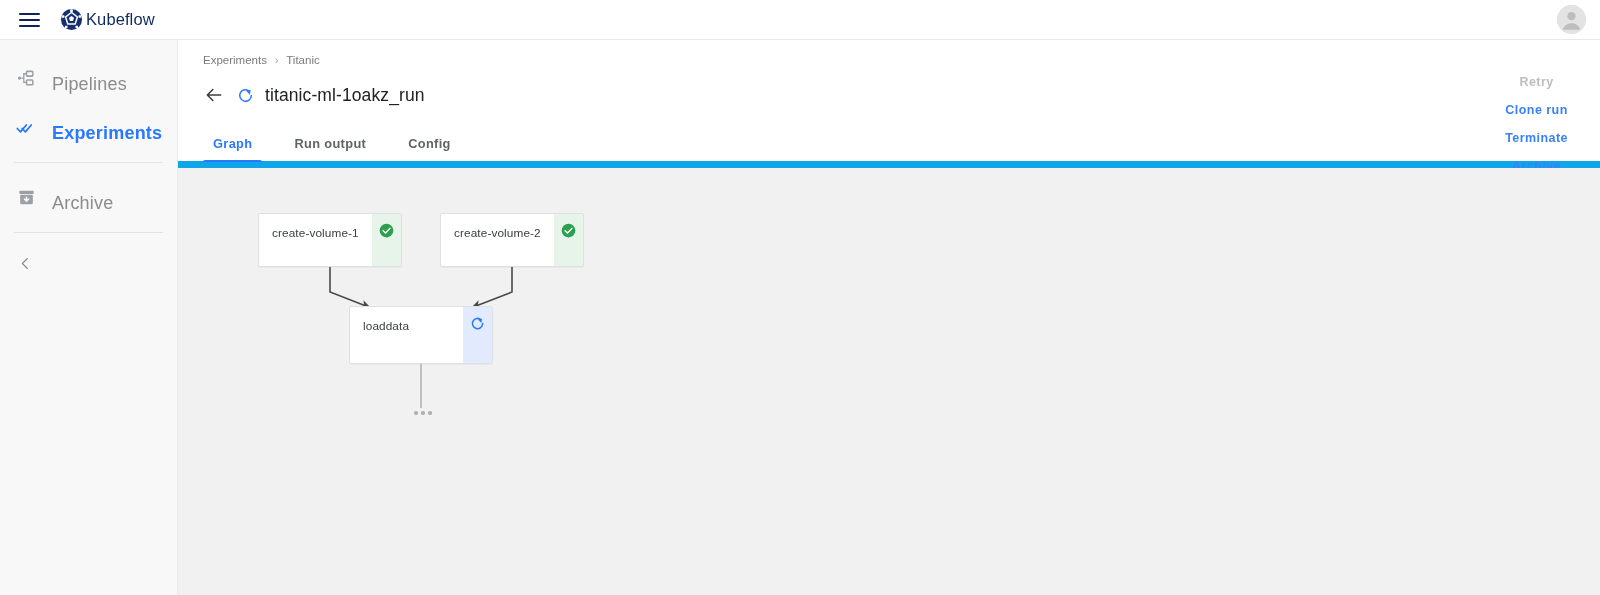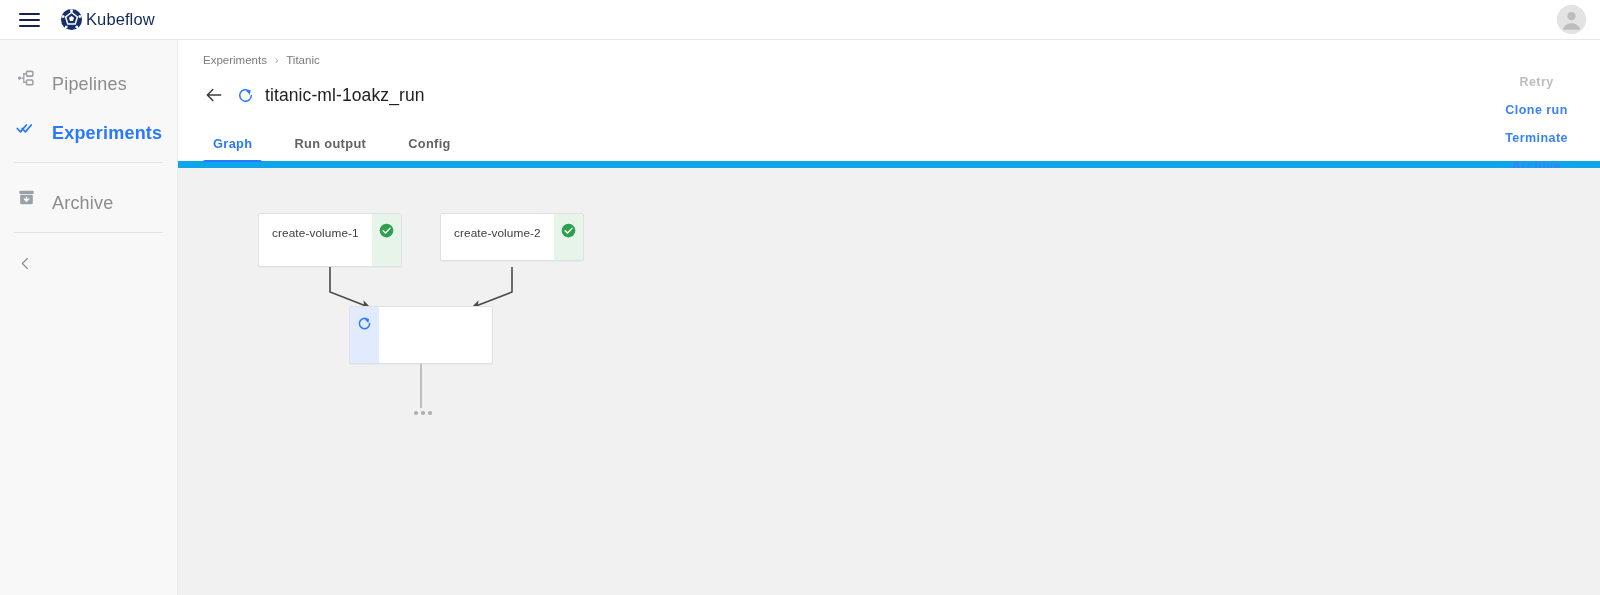--- a/index.html
+++ b/index.html
@@ -299,33 +299,36 @@
               <div class="node-label">create-volume-1</div>
             </div>
             <div class="node-strip">
               <svg width="15" height="15" viewBox="0 0 24 24">
                 <circle cx="12" cy="12" r="11" fill="#2e9e4f"></circle>
                 <path d="M6.6 12.4 L10.4 16.1 L17.6 8.6" fill="none" stroke="#ffffff" stroke-width="2.3" stroke-linecap="round" stroke-linejoin="round"></path>
               </svg>
             </div>
           </div>
 
-          <div class="node succeeded" style="left:262px; top:45px; width:144px; height:48px;">
+          <div class="node succeeded" style="left:262px; top:45px; width:144px; height:54px;">
             <div class="node-body">
               <div class="node-label">create-volume-2</div>
             </div>
             <div class="node-strip">
               <svg width="15" height="15" viewBox="0 0 24 24">
                 <circle cx="12" cy="12" r="11" fill="#2e9e4f"></circle>
                 <path d="M6.6 12.4 L10.4 16.1 L17.6 8.6" fill="none" stroke="#ffffff" stroke-width="2.3" stroke-linecap="round" stroke-linejoin="round"></path>
               </svg>
             </div>
           </div>
 
           <div class="node running" style="left:171px; top:138px; width:144px; height:58px;">
+            <div class="node-body">
+              <div class="node-label">loaddata</div>
+            </div>
             <div class="node-strip">
               <svg width="15" height="15" viewBox="0 0 24 24">
                 <path d="M20.2 12a8.2 8.2 0 1 1-2.6-6" fill="none" stroke="#2979ff" stroke-width="2.4" stroke-linecap="round"></path>
                 <path d="M12.3 5.1 L19.2 4.2 L18.3 11.1 Z" fill="#2979ff"></path>
               </svg>
             </div>
           </div>
 
           <div class="ellipsis-dots" style="left:236px; top:243px;">
             <i></i>

